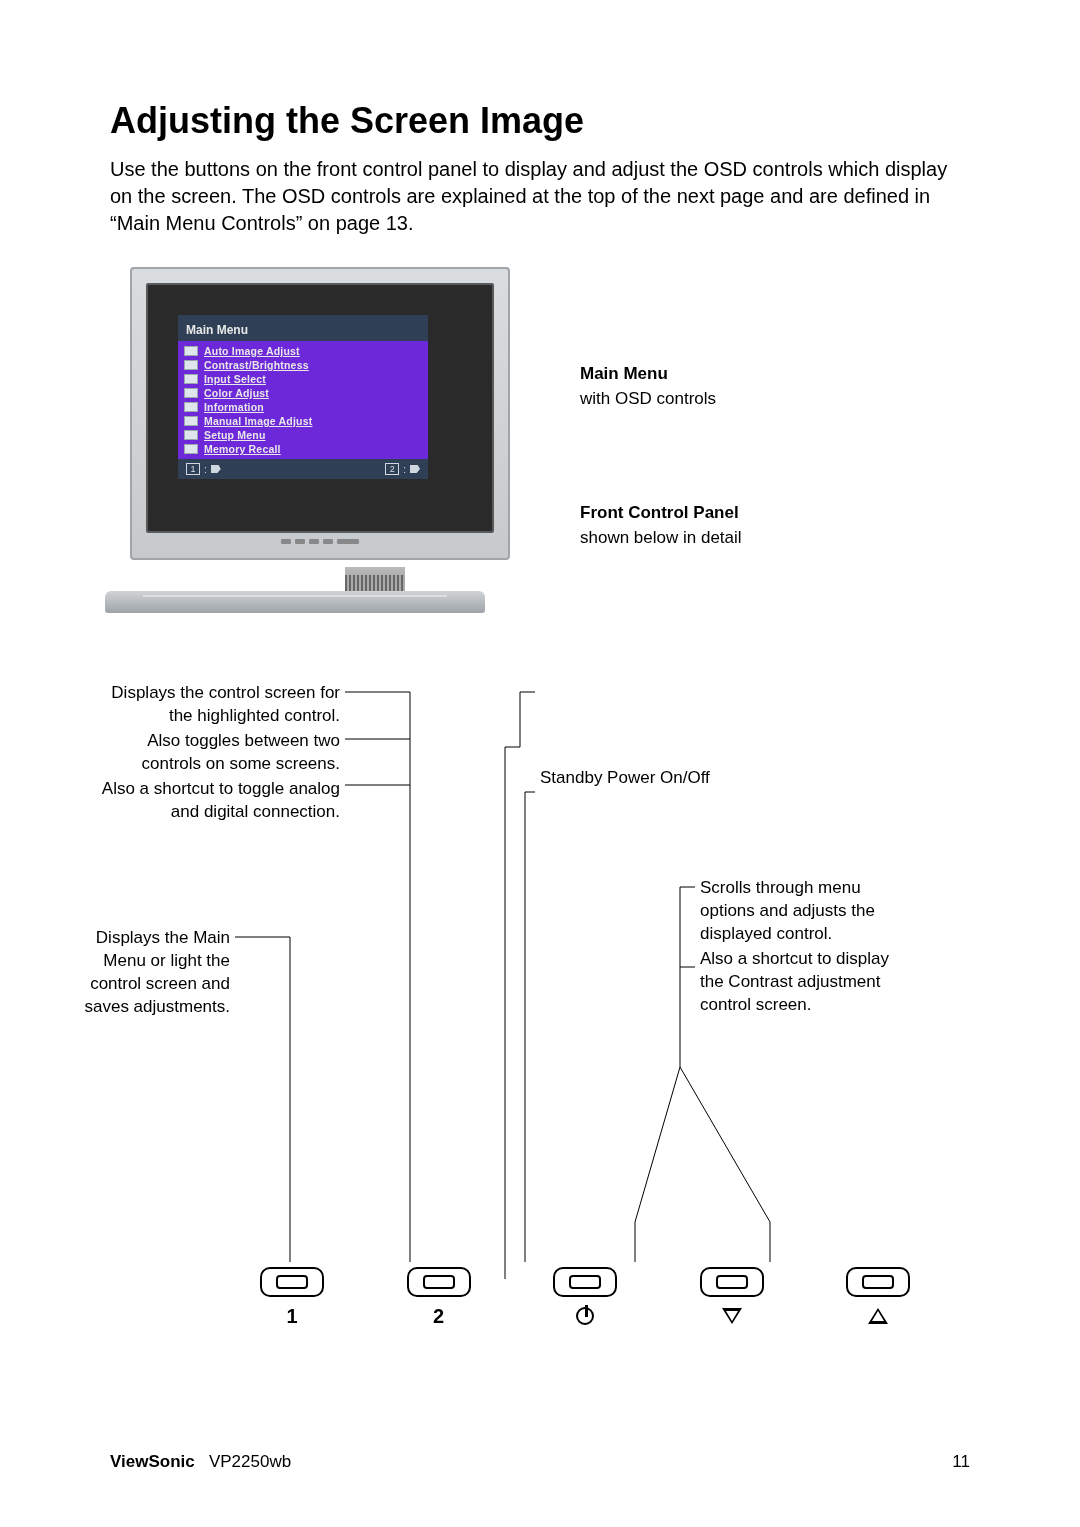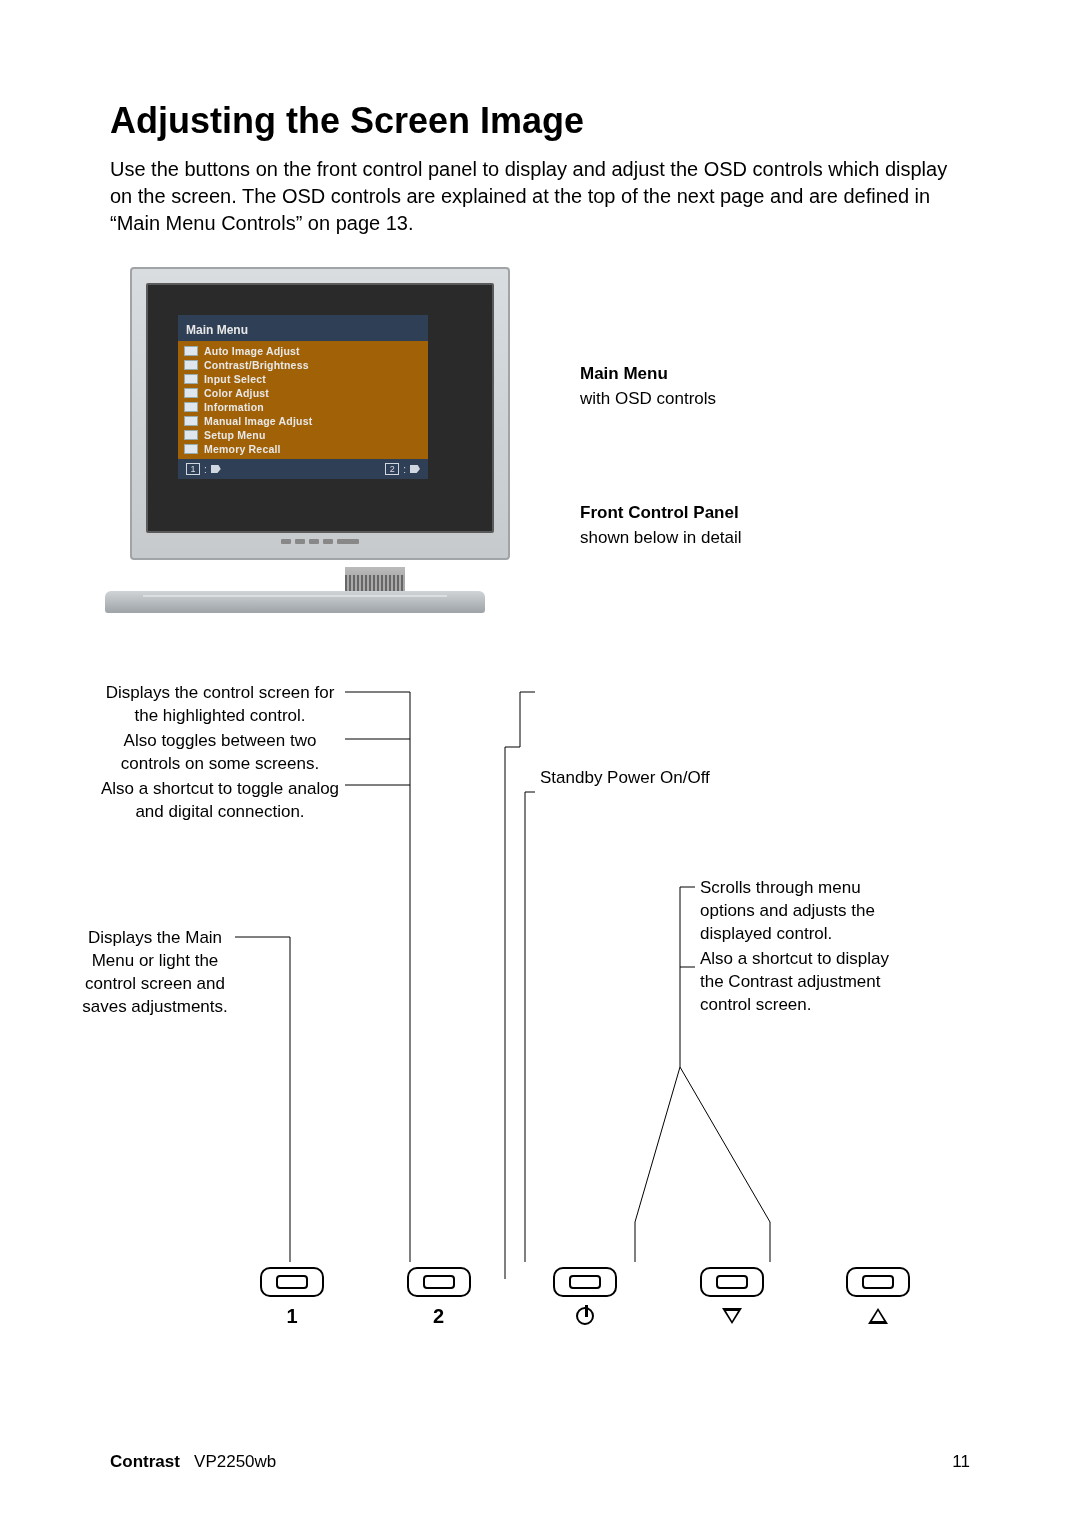--- a/index.html
+++ b/index.html
@@ -55,22 +55,23 @@
     font-size: 11px;
     font-family: Arial, sans-serif;
     padding: 6px 0 0 0;
   }
   .osd-title {
     font-weight: bold;
     padding: 2px 8px 4px 8px;
     font-size: 12px;
   }
   .osd-list {
-    background: #a16207;
+    background: #6d28d9;
     padding: 3px 6px;
+    text-decoration: underline;
   }
   .osd-item {
     display: flex;
     align-items: center;
     gap: 6px;
     padding: 1px 0;
     font-weight: bold;
     font-size: 10.5px;
     letter-spacing: .2px;
   }
@@ -139,21 +140,21 @@
 
   
   .diagram {
     position: relative;
     width: 100%;
     height: 680px;
     margin-top: 40px;
     font-size: 17px;
   }
   .lbl { position: absolute; line-height: 1.35; }
-  .lbl.right-align { text-align: center; }
+  .lbl.right-align { text-align: right; }
 
   
   .buttons-row {
     position: absolute;
     left: 150px; right: 60px; bottom: 20px;
     display: flex;
     justify-content: space-between;
   }
   .btn {
     display: flex; flex-direction: column; align-items: center; gap: 8px;
@@ -349,16 +350,16 @@
       <div class="cap"></div>
       <div class="sym">
           <span class="tri-up"></span>
         </div>
     </div>
   </div>
 </div>
 
 <div class="footer">
   <div>
-    <b>Contrast</b>&nbsp;&nbsp;&nbsp;<span>VP2250wb</span>
+    <b>ViewSonic</b>&nbsp;&nbsp;&nbsp;<span>VP2250wb</span>
   </div>
   <div>11</div>
 </div>
 
 </body></html>

